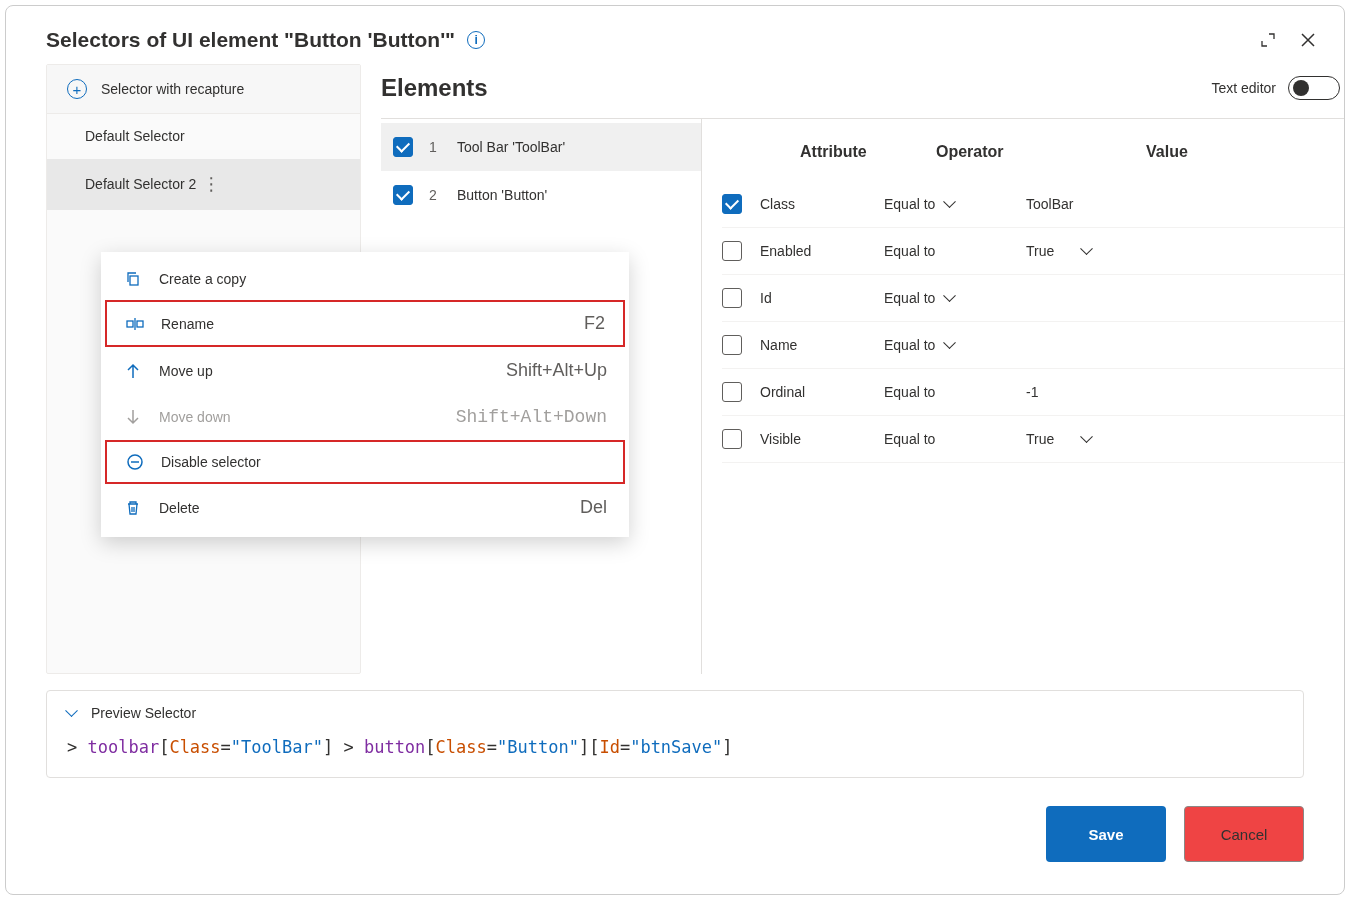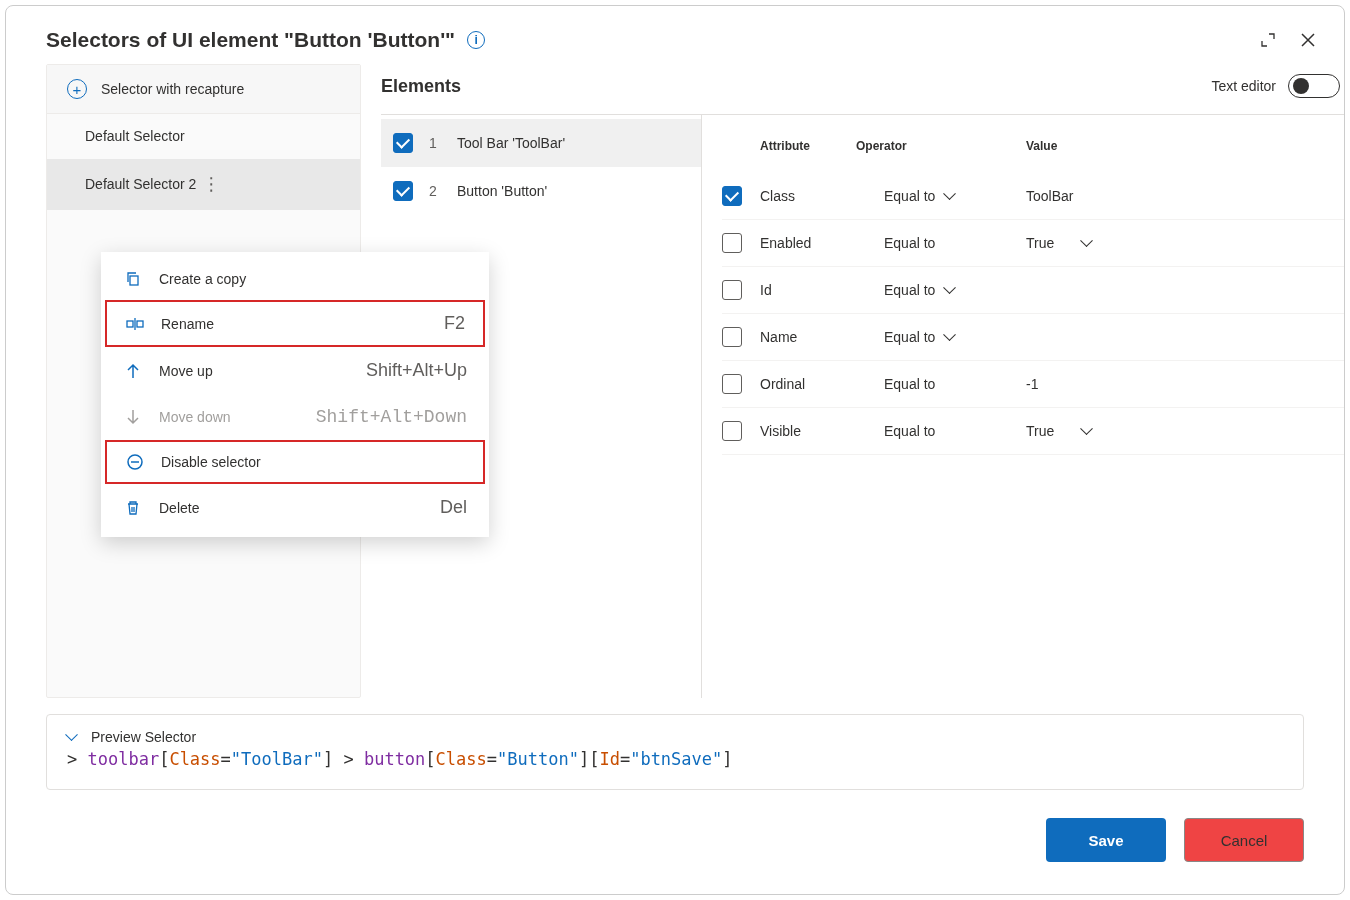--- a/index.html
+++ b/index.html
@@ -11,54 +11,54 @@
 .icon-btn { background: none; border: none; cursor: pointer; display: inline-flex; align-items: center; justify-content: center; }
 .main { flex: 1; display: flex; padding: 0 0 0 40px; overflow: hidden; }
 .sidebar { width: 315px; background: #fafafa; border: 1px solid #edebe9; border-radius: 2px; display: flex; flex-direction: column; }
 .add-selector { display: flex; align-items: center; gap: 14px; padding: 14px 20px; border-bottom: 1px solid #edebe9; cursor: pointer; background:#f7f7f7; }
 .add-selector .plus { width: 20px; height: 20px; border: 1.5px solid #0f6cbd; border-radius: 50%; display:flex; align-items:center; justify-content:center; color:#0f6cbd; font-size: 15px; line-height:1; }
 .sel-item { padding: 14px 20px 14px 38px; cursor: pointer; display:flex; align-items:center; justify-content:flex-start; border-bottom: 1px solid transparent; }
 .sel-item.selected { background: #e8e8e8; }
 .more-dots { font-size: 18px; color: #605e5c; letter-spacing: 1px; padding: 0 6px; cursor:pointer; }
 .center { flex: 1; display: flex; flex-direction: column; padding-left: 20px; }
 .center-header { display: flex; align-items: center; justify-content: space-between; padding: 10px 0 16px 0; border-bottom: 1px solid #e1dfdd; }
-.center-header h2 { font-size: 18px; font-weight: 700; }
+.center-header h2 { font-size: 24px; font-weight: 700; }
 .toggle-wrap { display:flex; align-items:center; gap:12px; padding-right:4px;}
 .toggle { width: 52px; height: 24px; border: 1px solid #323130; border-radius: 12px; position: relative; cursor:pointer; background:#fff; }
 .toggle .knob { position:absolute; width:16px; height:16px; border-radius:50%; background:#323130; top:3px; left:4px; }
 .columns { flex:1; display:flex; }
 .elements-col { width: 320px; padding-top:4px;}
 .el-row { display:flex; align-items:center; gap:16px; padding: 14px 12px; cursor:pointer;}
 .el-row.selected { background:#f0f0f0; }
 .cb { width:20px; height:20px; border:1.5px solid #605e5c; border-radius:3px; display:flex; align-items:center; justify-content:center; flex-shrink:0;}
 .cb.checked { background:#0f6cbd; border-color:#0f6cbd; }
 .cb.checked::after { content:""; width:6px; height:10px; border:solid #fff; border-width:0 2px 2px 0; transform:rotate(45deg) translate(-1px,-1px);}
 .el-idx { color:#605e5c; width:12px; }
 .attrs-col { flex:1; border-left: 1px solid #e1dfdd; padding: 12px 0 0 20px; }
-.attr-head { display:grid; grid-template-columns: 38px 96px 170px 1fr; padding: 12px 0 20px 0; font-weight:700; font-size:12px; }
+.attr-head { display:grid; grid-template-columns: 38px 96px 170px 1fr; padding: 12px 0 20px 0; font-weight:700; font-size:16px;gap:40px; }
 .attr-head span:first-child { visibility:hidden;}
 .attr-row { display:grid; grid-template-columns: 38px 96px 170px 1fr; align-items:center; padding: 13px 0; border-bottom: 1px solid #f3f2f1;}
 .op-cell { display:flex; align-items:center; gap:10px; cursor:pointer;margin-left:28px;}
 .chev-down { width:12px; height:8px; display:inline-block;}
 .chev-down::before { content:""; display:block; width:8px; height:8px; border:solid #323130; border-width:0 1.5px 1.5px 0; transform:rotate(45deg) translate(-2px,-2px);}
 .val-cell { display:flex; align-items:center; gap:28px;}
-.context-menu { position:absolute; left:95px; top:246px; width:388px; background:#fff; box-shadow: 0 6px 20px rgba(0,0,0,.18); padding: 6px 0; z-index:10;}
+.context-menu { position:absolute; left:95px; top:246px; width:528px; background:#fff; box-shadow: 0 6px 20px rgba(0,0,0,.18); padding: 6px 0; z-index:10;}
 .cm-item { display:flex; align-items:center; padding: 13px 22px; gap: 16px; cursor:pointer; }
 .cm-item.disabled { color:#a19f9d; }
 .cm-item .short { margin-left:auto; color:#605e5c; font-size:18px;}
 .cm-item.disabled .short { color:#a19f9d;font-family:Liberation Mono, monospace; }
 .cm-item.outlined { border: 2.5px solid #d62828; margin: 0 4px; padding: 11px 18px;}
 .cm-icon { width:20px; display:flex; justify-content:center; color:#0f6cbd;}
 .cm-item.disabled .cm-icon { color:#a19f9d;}
 .preview { margin: 16px 40px 0 40px; border:1px solid #e1dfdd; border-radius:4px; padding: 14px 20px 20px 20px; }
-.preview-head { display:flex; align-items:center; gap:12px; margin-bottom:4px; cursor:pointer;}
+.preview-head { display:flex; align-items:center; gap:12px; margin-bottom:16px; cursor:pointer;}
 .preview-code { font-family: Consolas, monospace; font-size: 17px; }
 .pc-op{color:#323130;} .pc-tag{color:#7f2da1;} .pc-attr{color:#c84e00;} .pc-str{color:#0f6cbd;} .pc-br{color:#323130;}
 .footer { display:flex; justify-content:flex-end; gap:18px; padding: 28px 40px 32px 0;}
-.btn { min-width:120px; height:44px; border-radius:4px; font-size:15px; cursor:pointer; }
+.btn { min-width:120px; height:56px; border-radius:4px; font-size:15px; cursor:pointer; }
 .btn-primary { background:#0f6cbd; color:#fff; border:none; font-weight:600;}
 .btn-secondary { background:#ef4444; border:1px solid #8a8886; color:#323130;}
 .info-icon{ width:18px;height:18px;border:1.5px solid #0f6cbd;border-radius:50%;color:#0f6cbd;font-size:12px;display:flex;align-items:center;justify-content:center;font-weight:600;}
 .chev-down-blue::before{content:"";display:block;width:8px;height:8px;border:solid #0f6cbd;border-width:0 1.5px 1.5px 0;transform:rotate(45deg) translate(-2px,-2px);}
 </style>
 </head>
 <body>
 
 <div class="dialog">
 

